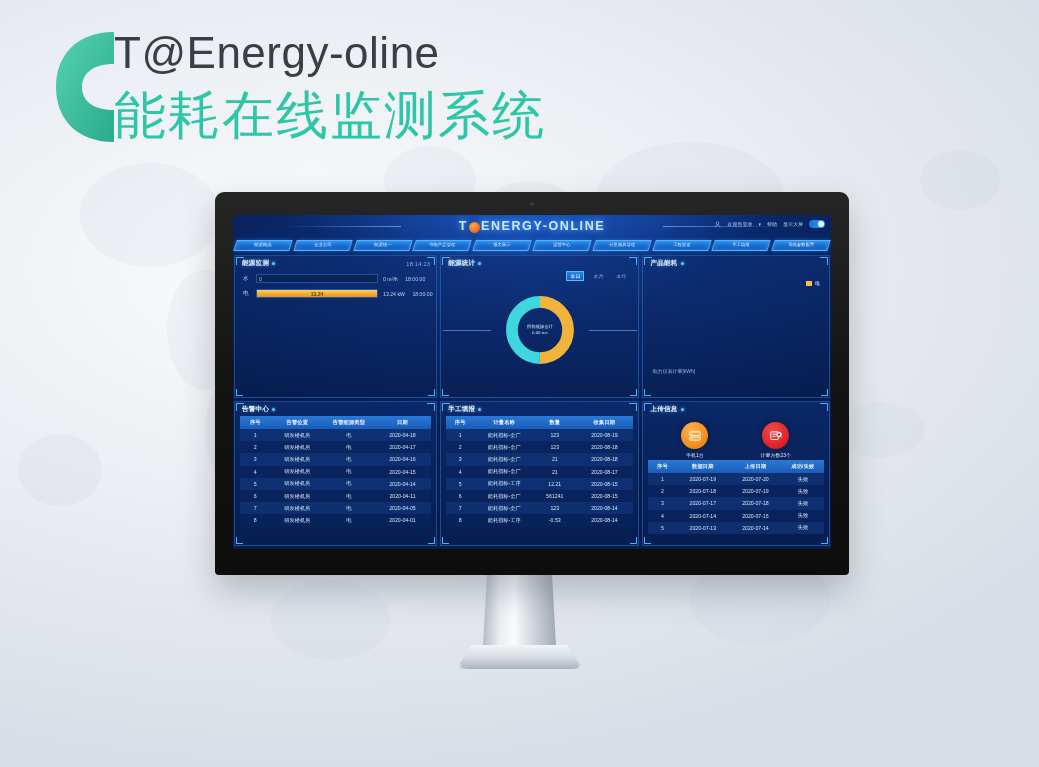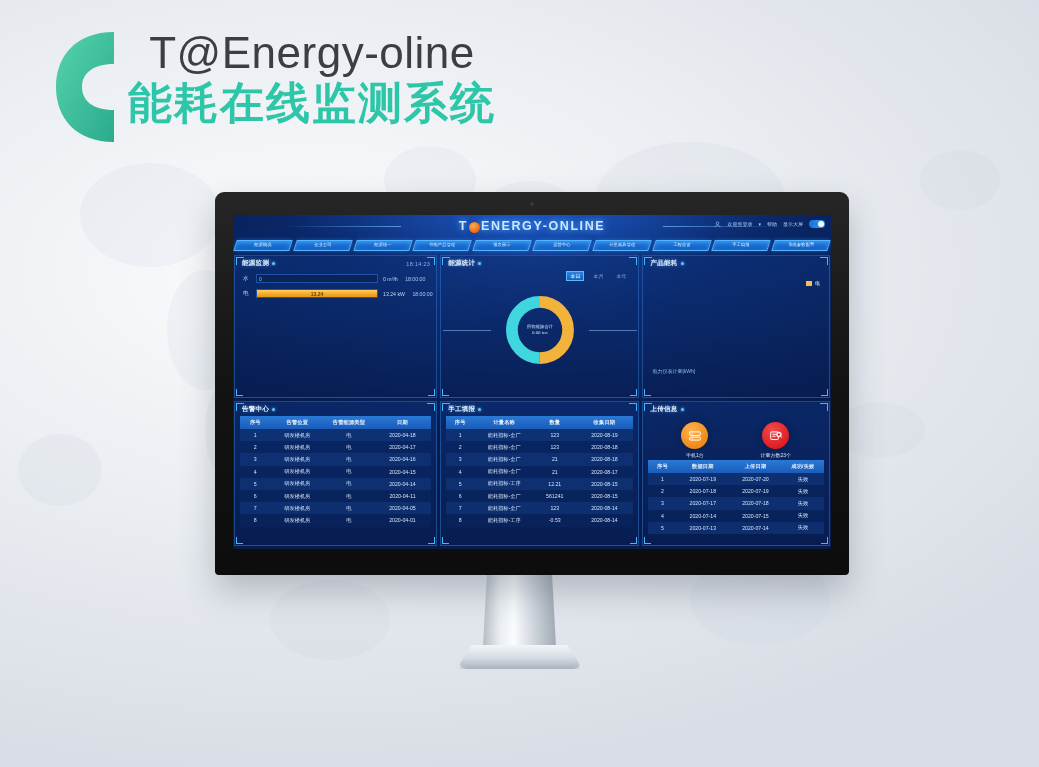--- a/index.html
+++ b/index.html
@@ -18,32 +18,32 @@
   .worldmap {
     position: absolute; inset: 0;
     opacity: .30;
     pointer-events: none;
   }
   .worldmap svg { width: 100%; height: 100%; }
 
   
   .brand {
     position: absolute; left: 56px; top: 28px;
-    display: flex; align-items: flex-start; gap: 14px; text-align: center;
+    display: flex; align-items: flex-start; 
   }
   .brand-logo { width: 58px; height: 118px; position: relative; flex: none; }
   .brand-text-wrap { padding-top: 2px; }
   .brand-title {
     font-size: 44px; color: #3b3f44; letter-spacing: .5px;
     font-weight: 400; line-height: 1.05; white-space: nowrap;
   }
   .brand-sub {
-    font-size: 44px; font-weight: 700; line-height: 1.15;
+    font-size: 52px; font-weight: 400; line-height: 1.15;
     color: #2ec6a8; letter-spacing: 2px; white-space: nowrap;
-    margin-top: 2px;
+    margin-top: 10px;
   }
 
   
   .monitor {
     position: absolute; left: 215px; top: 192px;
     width: 634px; height: 383px;
     background: linear-gradient(180deg,#262626 0%, #131313 50%, #0d0d0d 100%);
     border-radius: 9px 9px 4px 4px;
     padding: 23px 18px 26px 18px;
     box-shadow: 0 16px 34px rgba(60,70,85,.30);

